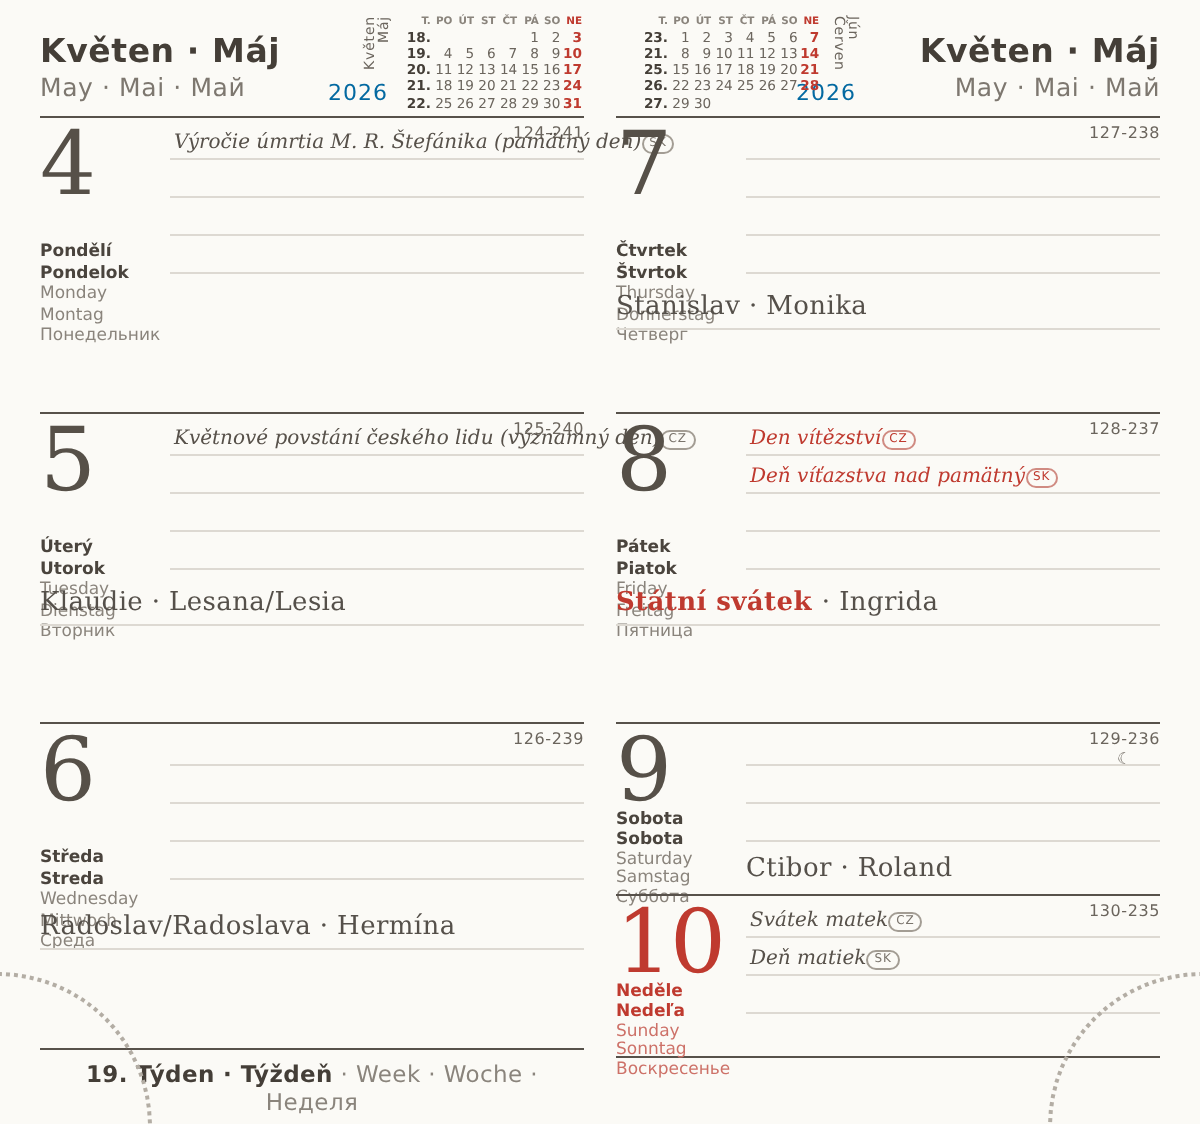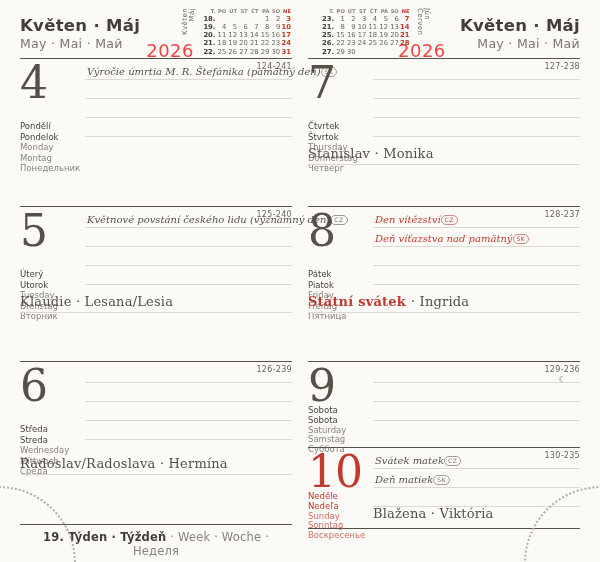--- a/index.html
+++ b/index.html
@@ -8,21 +8,21 @@
   .page{position:absolute;top:0;width:300px;height:562px}
   .page.left{left:0}
   .page.right{left:300px}
 
   
   .month-title{position:absolute;top:16px;left:20px;font-size:16.5px;font-weight:bold;
                color:#443e37;letter-spacing:.3px}
   .month-sub{position:absolute;top:36px;left:20px;font-size:12.5px;color:#7d776f;letter-spacing:.3px}
   .page.right .month-title{left:auto;right:20px;text-align:right}
   .page.right .month-sub{left:auto;right:20px;text-align:right}
-  .year{position:absolute;top:40px;font-size:18px;color:#ef4444;letter-spacing:.5px}
+  .year{position:absolute;top:40px;font-size:11px;color:#0369a1;letter-spacing:.5px}
   .page.left .year{right:106px}
   .page.right .year{left:98px}
 
   
   .calblock{position:absolute;top:7px;display:flex;height:49px;align-items:flex-start}
   .page.left .calblock{right:8px}
   .page.right .calblock{left:20px}
   .vline{width:1px;background:#9a948c;margin:0 2px}
   .side-label{display:flex;align-items:flex-start;padding-top:1px}
   .side-label span{writing-mode:vertical-rl;transform:rotate(180deg);font-size:7px;
@@ -41,21 +41,21 @@
   .b4,.b7{top:58px;height:148px}
   .b5,.b8{top:206px;height:155px}
   .b6{top:361px;height:163px}
   .b9{top:361px;height:86px}
   .b10{top:447px;height:80px;border-bottom:1.6px solid #57514a}
 
   .num{position:absolute;left:0;top:2px;font-family:"DejaVu Serif",serif;font-size:44px;
        line-height:1;color:#565048;letter-spacing:-1px}
   .labels{position:absolute;left:0;top:62px;width:62px;font-size:8.5px;line-height:10.6px;color:#8a847c}
   .compact .labels{top:44px;line-height:9.8px}
-  .lb.b{font-weight:normal;color:#4a443d}
+  .lb.b{font-weight:bold;color:#4a443d}
   .red-day .num{color:#bf3a2f}
   .red-day .lb{color:#cd7168}
   .red-day .lb.b{color:#bf3a2f}
 
   .doy{position:absolute;top:3px;right:0;font-size:8px;color:#6b655d;letter-spacing:.3px;text-align:center}
   .moon{font-size:8px;color:#6b655d;margin-top:1px}
 
   .rows{position:absolute;left:65px;right:0;top:2px}
   .row{height:19px;border-bottom:1px solid #ddd9d2;display:flex;align-items:flex-end;
        padding:0 0 2px 2px;box-sizing:border-box}
@@ -356,20 +356,23 @@
       <div class="lb b">Sobota</div>
       <div class="lb">Saturday</div>
       <div class="lb">Samstag</div>
       <div class="lb">Суббота</div>
     </div>
     <div class="rows">
       <div class="row"></div>
       <div class="row"></div>
       <div class="row"></div>
     </div>
+    <div class="namerow">
+      <span>Ctibor · Roland</span>
+    </div>
   </div>
 
   <div class="dayblock b10 compact red-day">
     <div class="doy">130-235</div>
     <div class="num">10</div>
     <div class="labels">
       <div class="lb b">Neděle</div>
       <div class="lb b">Nedeľa</div>
       <div class="lb">Sunday</div>
       <div class="lb">Sonntag</div>
@@ -383,20 +386,17 @@
         </span>
       </div>
       <div class="row">
         <span class="holiday">
           <span>Deň matiek</span>
           <span class="badge">SK</span>
         </span>
       </div>
       <div class="row"></div>
     </div>
-    <div class="namerow">
-      <span>Blažena · Viktória</span>
-    </div>
   </div>
 </div>
 
 <div class="dots bl"></div>
 <div class="dots br"></div>
 
 </body></html>

